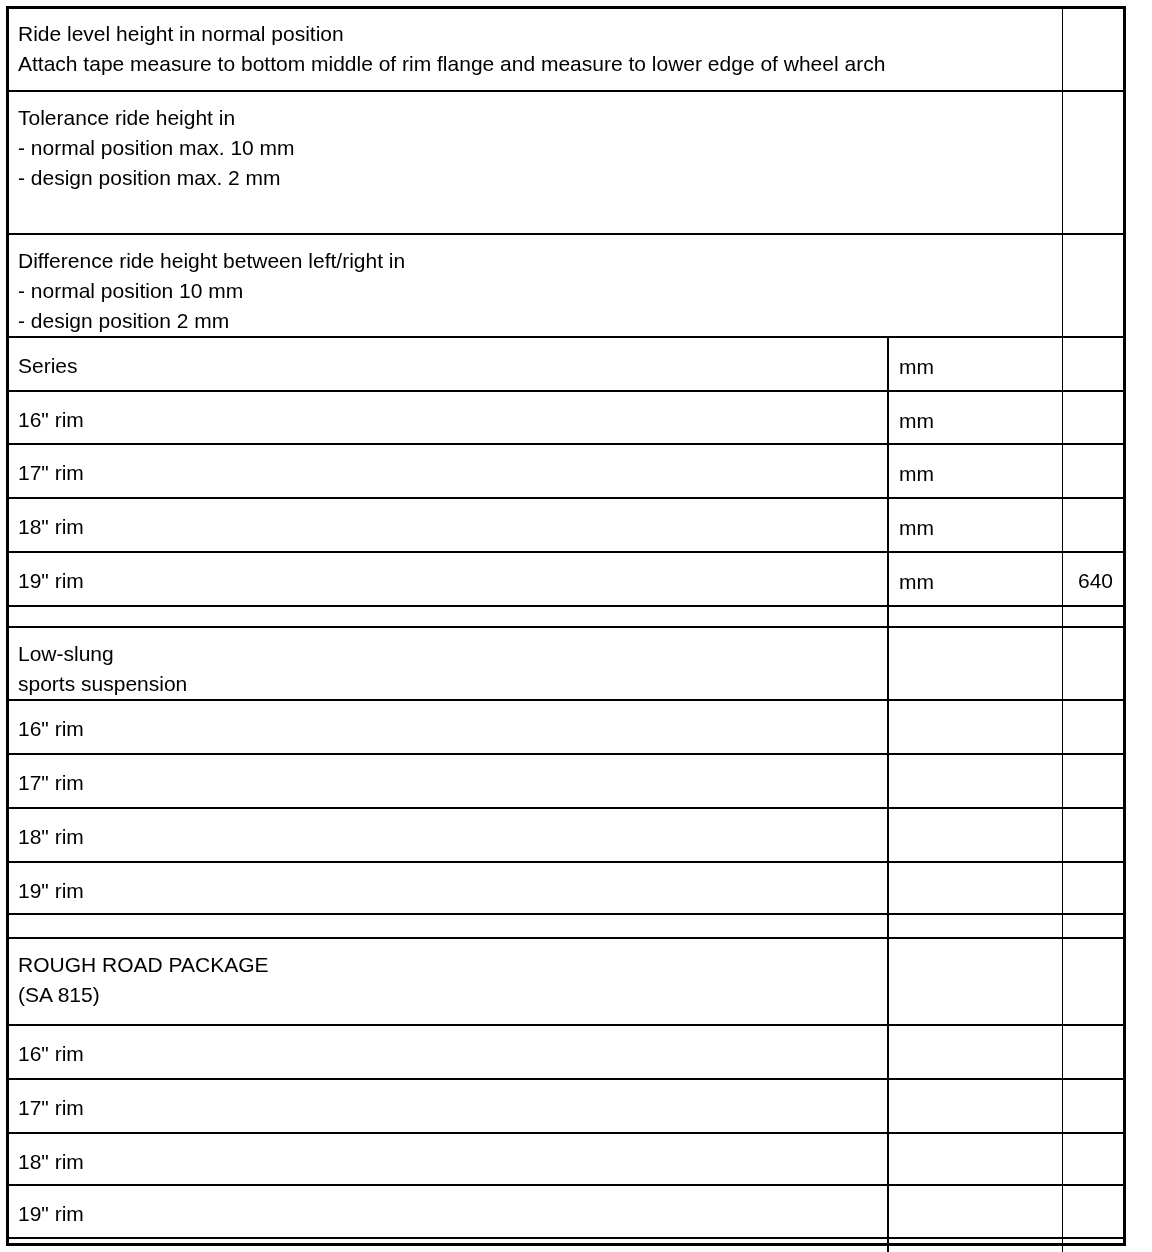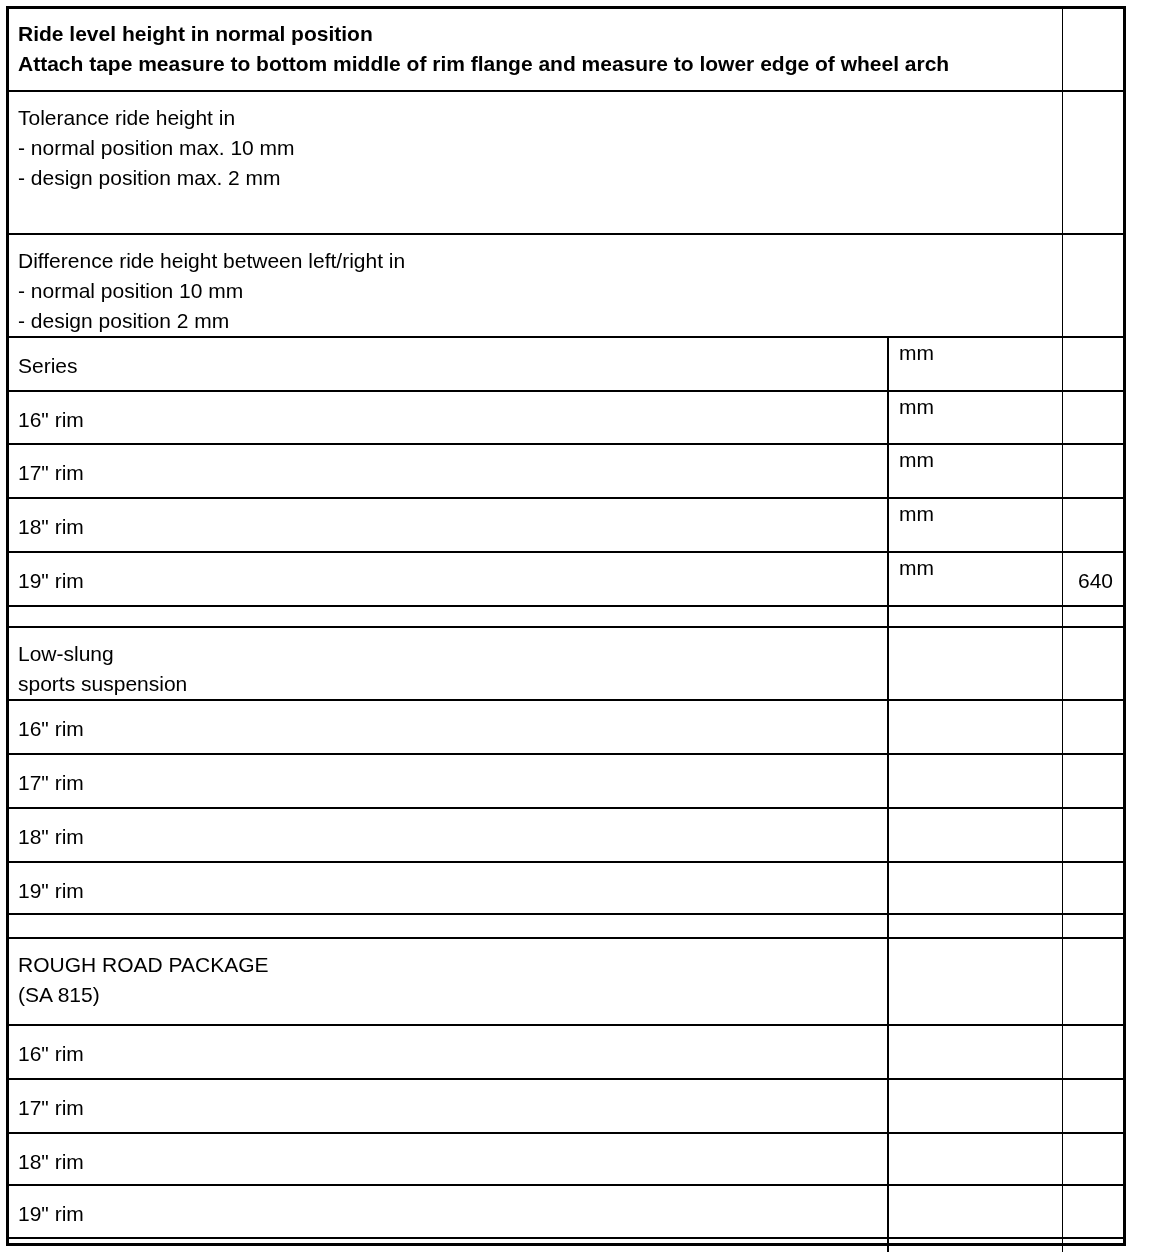--- a/index.html
+++ b/index.html
@@ -32,28 +32,28 @@
     table.grid td {
       border-top: 2px solid #000;
       border-bottom: 2px solid #000;
       padding: 0 0 0 10px;
       vertical-align: top;
       font-size: 21px;
       line-height: 30px;
       white-space: pre-line;
       box-sizing: border-box;
     }
-    table.grid tr:first-child td { border-top: none; font-weight: bold; }
+    table.grid tr:first-child td { border-top: none; }
     td.c-label { border-right: 2px solid #000000; }
     td.c-unit  { border-right: 1px solid #000; }
     td.c-label-wide { border-right: 1px solid #000; }
     td.c-value { text-align: right; padding-right: 12px !important; padding-left: 0 !important; margin-top: 15px; }
     td .txt { display: block; padding-top: 11px; }
     td.single .txt { padding-top: 13px; }
-    td.c-unit .txt { padding-top: 0; }
+    td.c-unit .txt { padding-top: 14px; }
     td.c-value .txt { padding-top: 13px; }
   </style>
 </head>
 <body>
 
 <div class="sheet">
   <table class="grid">
     <colgroup>
       <col style="width:880px">
       <col style="width:174px">

